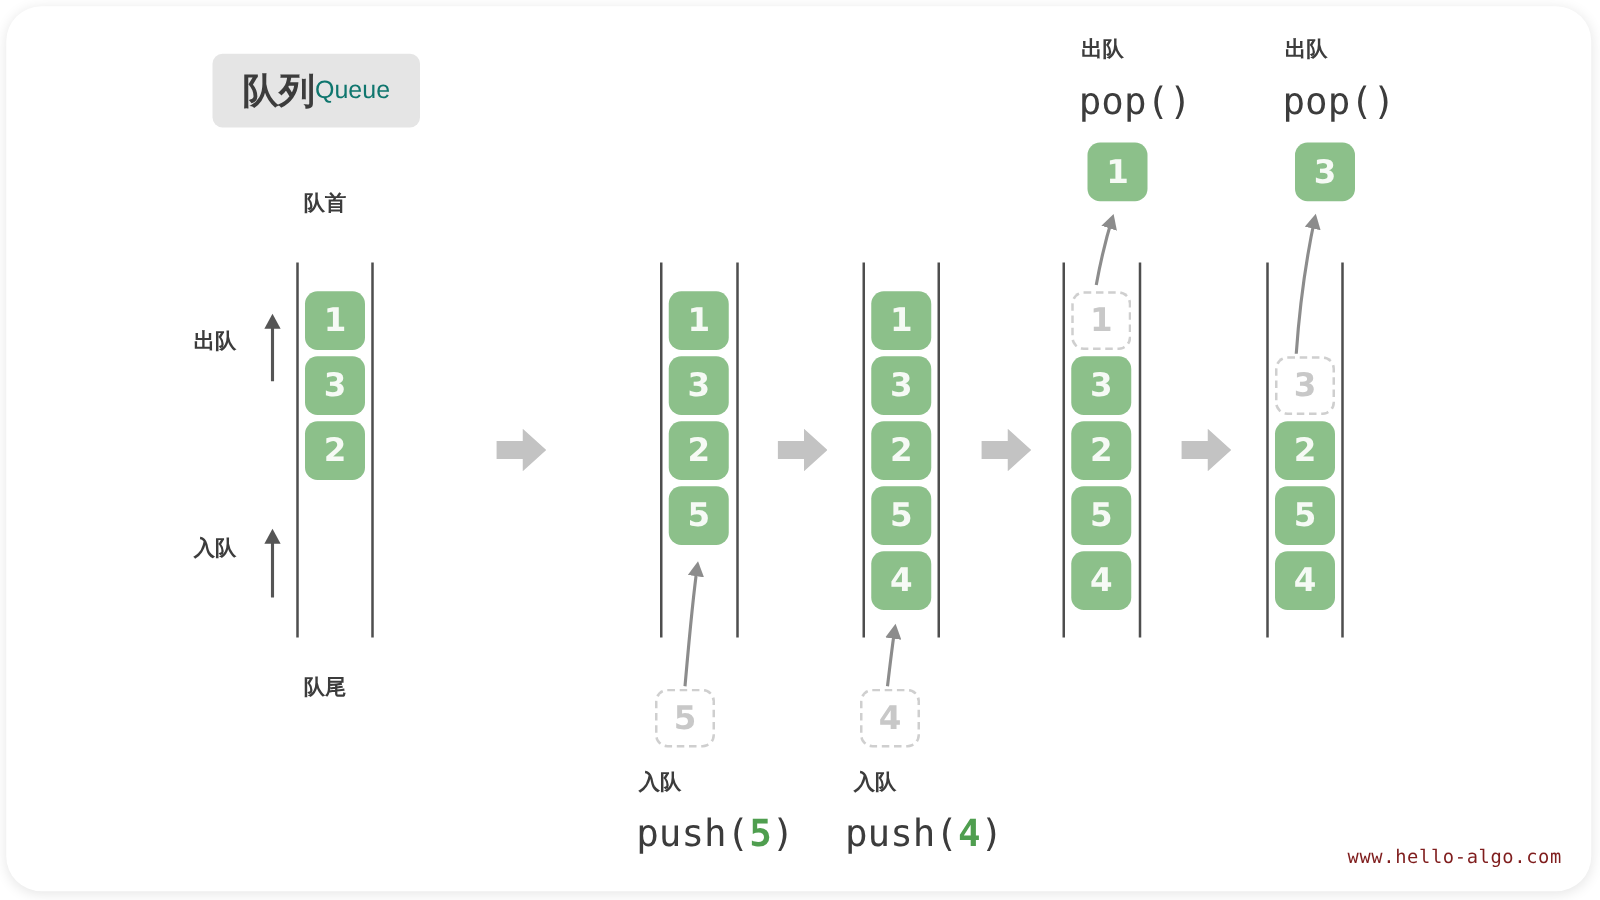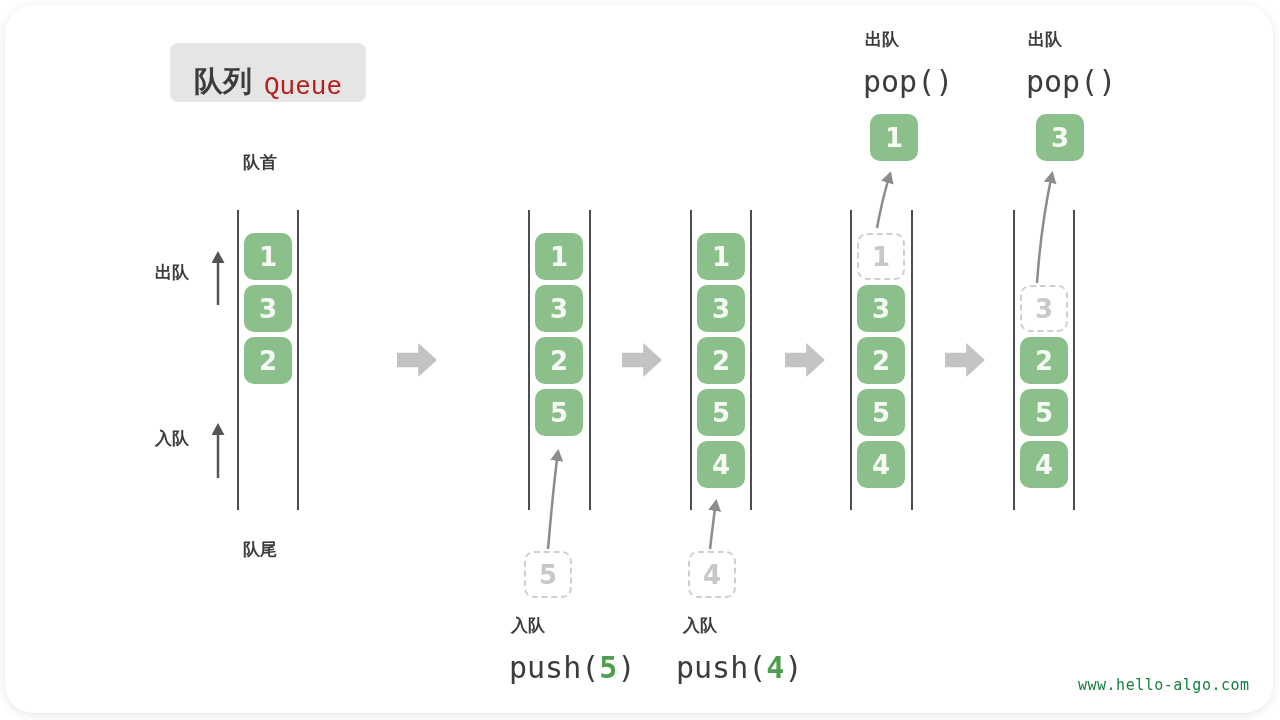--- a/index.html
+++ b/index.html
@@ -10,24 +10,24 @@
     color:#3c3c3c;
   }
   .card {
     position:absolute; left:5px; top:5px; width:1268px; height:708px;
     background:#ffffff; border-radius:28px;
     box-shadow:0 2px 10px rgba(0,0,0,0.10);
   }
   .title-box {
     position:absolute; left:170px; top:43px; height:59px;
     background:#e5e5e5; border-radius:8px;
-    display:flex; align-items:flex-end; gap:12px; padding:0 24px;
+    display:flex; align-items:center; padding:0 24px;
   }
   .title-zh { font-size:29px; font-weight:bold; color:#3c3c3c; }
-  .title-en { font-family:Liberation Mono, monospace; font-size:26px; color:#b91c1c; }
+  .title-en { font-family:Liberation Sans, sans-serif; font-size:20px; color:#0f766e; }
 
   .cjk { position:absolute; font-size:17px; font-weight:bold; color:#3c3c3c; white-space:nowrap; }
   .code { position:absolute; font-family:"DejaVu Sans Mono", monospace; font-size:30px; color:#3c3c3c; white-space:nowrap; }
   .code .arg { color:#4f9e4f; font-weight:bold; }
 
   .wall { position:absolute; width:1.5px; top:210px; height:300px; background:#4e4e4e; }
 
   .cell {
     position:absolute; width:48px; height:47px; box-sizing:border-box;
     border-radius:10px; background:#8cc08a; color:#f6faf5;
@@ -41,21 +41,21 @@
   .cx1{left:244px}.cx2{left:535px}.cx3{left:697px}.cx4{left:857px}.cx5{left:1020px}
 
   .barrow {
     position:absolute; top:343px; width:40px; height:34px; background:#c3c3c3;
     clip-path:polygon(0 29%, 53% 29%, 53% 0, 100% 50%, 53% 100%, 53% 71%, 0 71%);
   }
   .overlay { position:absolute; left:0; top:0; pointer-events:none; }
   .wm {
     position:absolute; left:1078px; top:676px;
     font-family:"DejaVu Sans Mono", monospace; font-size:15px;
-    color:#15803d; letter-spacing:0.5px;
+    color:#7f1d1d; letter-spacing:0.5px;
   }
 </style>
 </head>
 <body>
 
 <div class="card"></div>
 
 <div class="title-box">
   <span class="title-zh">队列</span>
   <span class="title-en">Queue</span>

